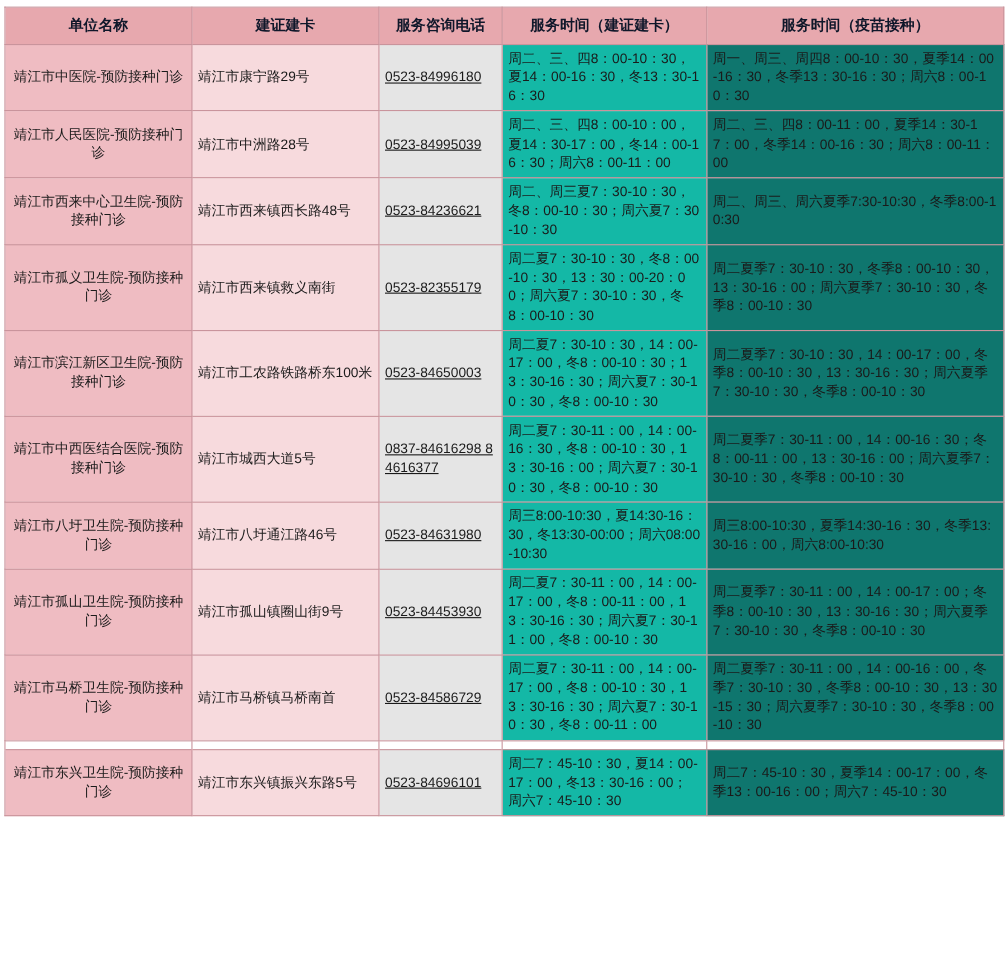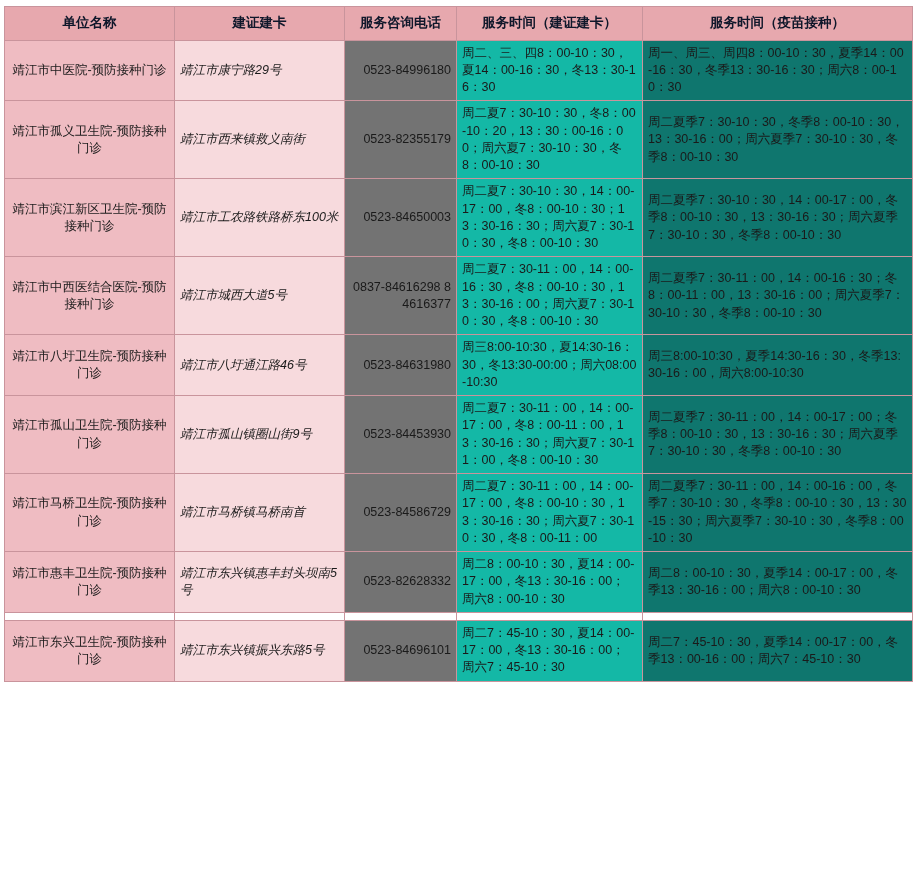--- a/index.html
+++ b/index.html
@@ -48,26 +48,26 @@
     padding: 7px 4px;
     color: #0f172a;
   }
   td.name {
     background: #efbcc2;
     text-align: center;
   }
   td.addr {
     background: #f7dadd;
     text-align: left;
-    font-style: italic;
   }
   td.phone {
-    background: #737373;
-    text-align: right;
+    background: #e5e5e5;
+    text-align: left;
     font-size: 12.5px;
+    text-decoration: underline;
   }
   td.t1 {
     background: #14b8a6;
     text-align: left;
   }
   td.t2 {
     background: #0f766e;
     text-align: left;
   }
   tr.gap td {
@@ -103,24 +103,38 @@
     </thead>
     <tbody id="tbody-main">
         <tr>
           <td class="name">靖江市中医院-预防接种门诊</td>
           <td class="addr">靖江市康宁路29号</td>
           <td class="phone">0523-84996180</td>
           <td class="t1">周二、三、四8：00-10：30，夏14：00-16：30，冬13：30-16：30</td>
           <td class="t2">周一、周三、周四8：00-10：30，夏季14：00-16：30，冬季13：30-16：30；周六8：00-10：30</td>
         </tr>
         <tr>
+          <td class="name">靖江市人民医院-预防接种门诊</td>
+          <td class="addr">靖江市中洲路28号</td>
+          <td class="phone">0523-84995039</td>
+          <td class="t1">周二、三、四8：00-10：00，夏14：30-17：00，冬14：00-16：30；周六8：00-11：00</td>
+          <td class="t2">周二、三、四8：00-11：00，夏季14：30-17：00，冬季14：00-16：30；周六8：00-11：00</td>
+        </tr>
+        <tr>
+          <td class="name">靖江市西来中心卫生院-预防接种门诊</td>
+          <td class="addr">靖江市西来镇西长路48号</td>
+          <td class="phone">0523-84236621</td>
+          <td class="t1">周二、周三夏7：30-10：30，冬8：00-10：30；周六夏7：30-10：30</td>
+          <td class="t2">周二、周三、周六夏季7:30-10:30，冬季8:00-10:30</td>
+        </tr>
+        <tr>
           <td class="name">靖江市孤义卫生院-预防接种门诊</td>
           <td class="addr">靖江市西来镇救义南街</td>
           <td class="phone">0523-82355179</td>
-          <td class="t1">周二夏7：30-10：30，冬8：00-10：20，13：30：00-16：00；周六夏7：30-10：30，冬8：00-10：30</td>
+          <td class="t1">周二夏7：30-10：30，冬8：00-10：30，13：30：00-20：00；周六夏7：30-10：30，冬8：00-10：30</td>
           <td class="t2">周二夏季7：30-10：30，冬季8：00-10：30，13：30-16：00；周六夏季7：30-10：30，冬季8：00-10：30</td>
         </tr>
         <tr>
           <td class="name">靖江市滨江新区卫生院-预防接种门诊</td>
           <td class="addr">靖江市工农路铁路桥东100米</td>
           <td class="phone">0523-84650003</td>
           <td class="t1">周二夏7：30-10：30，14：00-17：00，冬8：00-10：30；13：30-16：30；周六夏7：30-10：30，冬8：00-10：30</td>
           <td class="t2">周二夏季7：30-10：30，14：00-17：00，冬季8：00-10：30，13：30-16：30；周六夏季7：30-10：30，冬季8：00-10：30</td>
         </tr>
         <tr>
@@ -144,27 +158,20 @@
           <td class="t1">周二夏7：30-11：00，14：00-17：00，冬8：00-11：00，13：30-16：30；周六夏7：30-11：00，冬8：00-10：30</td>
           <td class="t2">周二夏季7：30-11：00，14：00-17：00；冬季8：00-10：30，13：30-16：30；周六夏季7：30-10：30，冬季8：00-10：30</td>
         </tr>
         <tr>
           <td class="name">靖江市马桥卫生院-预防接种门诊</td>
           <td class="addr">靖江市马桥镇马桥南首</td>
           <td class="phone">0523-84586729</td>
           <td class="t1">周二夏7：30-11：00，14：00-17：00，冬8：00-10：30，13：30-16：30；周六夏7：30-10：30，冬8：00-11：00</td>
           <td class="t2">周二夏季7：30-11：00，14：00-16：00，冬季7：30-10：30，冬季8：00-10：30，13：30-15：30；周六夏季7：30-10：30，冬季8：00-10：30</td>
         </tr>
-        <tr>
-          <td class="name">靖江市惠丰卫生院-预防接种门诊</td>
-          <td class="addr">靖江市东兴镇惠丰封头坝南5号</td>
-          <td class="phone">0523-82628332</td>
-          <td class="t1">周二8：00-10：30，夏14：00-17：00，冬13：30-16：00；周六8：00-10：30</td>
-          <td class="t2">周二8：00-10：30，夏季14：00-17：00，冬季13：30-16：00；周六8：00-10：30</td>
-        </tr>
         <tr class="gap">
           <td></td>
           <td></td>
           <td></td>
           <td></td>
           <td></td>
         </tr>
         <tr>
           <td class="name">靖江市东兴卫生院-预防接种门诊</td>
           <td class="addr">靖江市东兴镇振兴东路5号</td>

